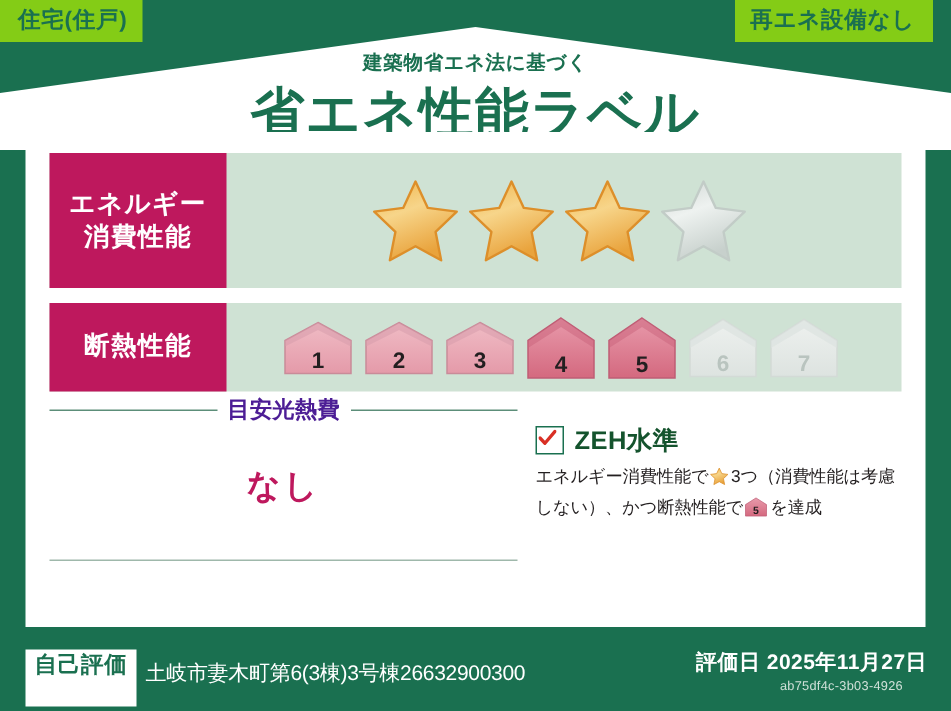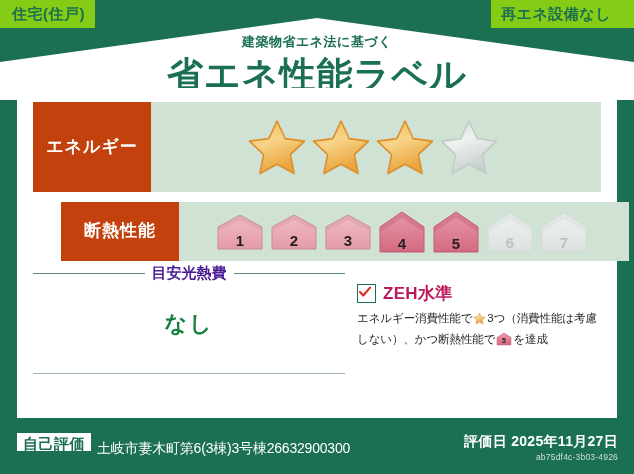--- a/index.html
+++ b/index.html
@@ -23,21 +23,21 @@
     color: #1a7050;
     font-weight: bold;
     font-size: 15px;
     letter-spacing: 0.5px;
     padding: 6px 10px 7px 10px;
     line-height: 1;
     z-index: 6;
     white-space: nowrap;
   }
   .corner-badge.left  { left: 0; padding-left: 12px; }
-  .corner-badge.right { right: 0; padding-right: 23px; }
+  .corner-badge.right { right: 12px; padding-right: 12px; }
 
   
   .roof {
     position: absolute;
     top: 0;
     left: 0;
     width: 634px;
     height: 100px;
     z-index: 2;
   }
@@ -87,21 +87,21 @@
 
   
   .perf-row {
     position: absolute;
     left: 16px;
     display: flex;
     align-items: stretch;
     background: #cfe2d4;
   }
   .perf-label {
-    background: #c2410c;
+    background: #be185d;
     color: #ffffff;
     font-weight: bold;
     display: flex;
     flex-direction: column;
     align-items: center;
     justify-content: center;
     flex: 0 0 auto;
     text-align: center;
     line-height: 1.32;
     letter-spacing: 1px;
@@ -129,21 +129,20 @@
     gap: 2px;
     margin-left: -6px;
   }
   .star-svg { display: block; }
 
   
   #insul-row {
     top: 114px;
     width: 568px;
     height: 59px;
-    margin-left: 28px;
   }
   #insul-row .perf-label {
     width: 118px;
     font-size: 17px;
   }
   .houses {
     display: flex;
     align-items: center;
     gap: 4px;
     margin-left: -4px;
@@ -180,21 +179,21 @@
     justify-content: center;
   }
   .cost-heading .rule {
     flex: 1 1 auto;
     height: 1px;
     background: #5c8e79;
   }
   .cost-value {
     margin-top: 26px;
     text-align: center;
-    color: #15803d;
+    color: #be185d;
     font-size: 22px;
     font-weight: bold;
     letter-spacing: 2px;
   }
   .cost-rule-bottom {
     margin-top: 34px;
     height: 1px;
     background: #9fb8ab;
   }
 
@@ -213,21 +212,21 @@
   .zeh-check {
     width: 17px;
     height: 17px;
     border: 1.5px solid #1a7050;
     background: #ffffff;
     position: relative;
     flex: 0 0 auto;
   }
   .zeh-check svg { position: absolute; left: 1px; top: 1px; }
   .zeh-title {
-    color: #be185d;
+    color: #14532d;
     font-weight: bold;
     font-size: 17px;
     letter-spacing: 0.3px;
     line-height: 1;
   }
   .zeh-desc {
     margin-top: 7px;
     font-size: 11.5px;
     color: #231f20;
     line-height: 1.55;
@@ -250,21 +249,21 @@
     z-index: 5;
   }
   .assess-badge {
     position: absolute;
     left: 17px;
     top: 9px;
     background: #ffffff;
     color: #1a7050;
     font-weight: bold;
     font-size: 15px;
-    padding: 3px 6px 0 6px;
+    padding: 3px 6px 20px 6px;
     line-height: 1;
     letter-spacing: 0.5px;
   }
   .assess-address {
     position: absolute;
     left: 97px;
     top: 17px;
     color: #ffffff;
     font-size: 14px;
     letter-spacing: -0.2px;
@@ -275,21 +274,21 @@
     right: 16px;
     top: 10px;
     color: #ffffff;
     font-size: 14px;
     font-weight: bold;
     letter-spacing: 0.3px;
     line-height: 1;
   }
   .eval-id {
     position: absolute;
-    right: 16px;
+    right: 32px;
     top: 29px;
     color: #cfe0d8;
     font-size: 8.5px;
     letter-spacing: 0.2px;
     line-height: 1;
     text-align: center;
   }
 </style>
 </head>
 <body>
@@ -303,20 +302,21 @@
 <div class="title-block">
   <div class="title-sub">建築物省エネ法に基づく</div>
   <div class="title-main">省エネ性能ラベル</div>
 </div>
 
 <div class="card">
 
   <div class="perf-row" id="energy-row">
     <div class="perf-label">
       <span>エネルギー</span>
+      <span>消費性能</span>
     </div>
     <div class="perf-value">
       <div class="stars">
 
         <span>
           <svg class="star-svg" width="62" height="62" viewBox="0 0 62 62">
             <defs>
               <linearGradient id="gold1" x1="0" y1="0" x2="0.4" y2="1">
                 <stop offset="0%" stop-color="#f0b44a"></stop>
                 <stop offset="45%" stop-color="#f7d58a"></stop>

